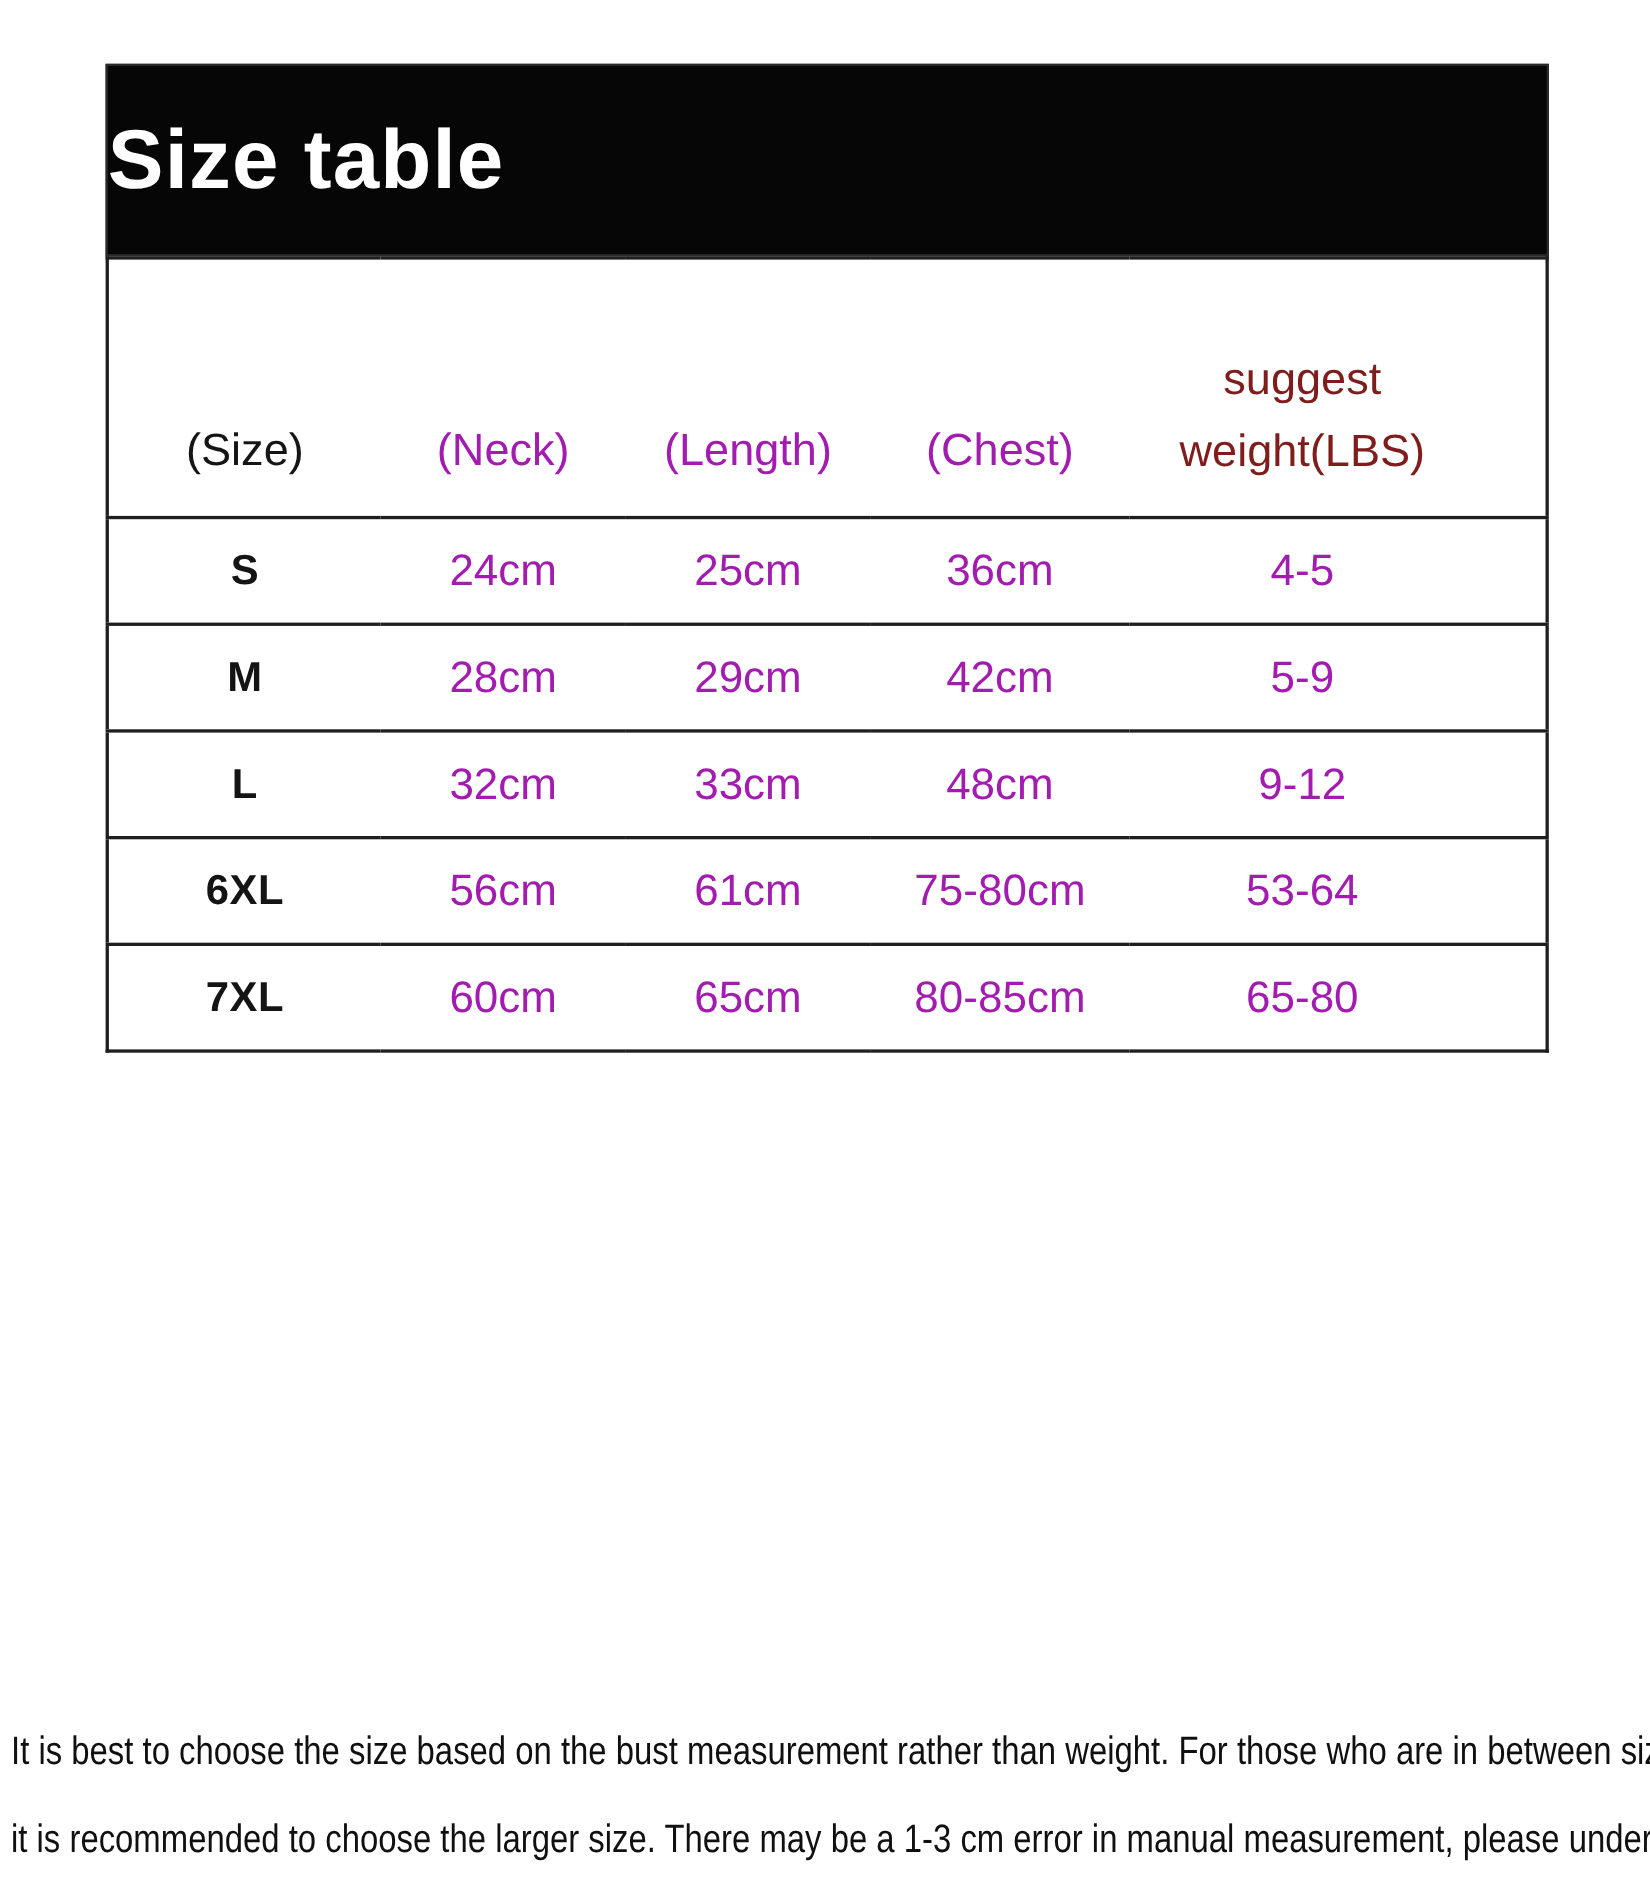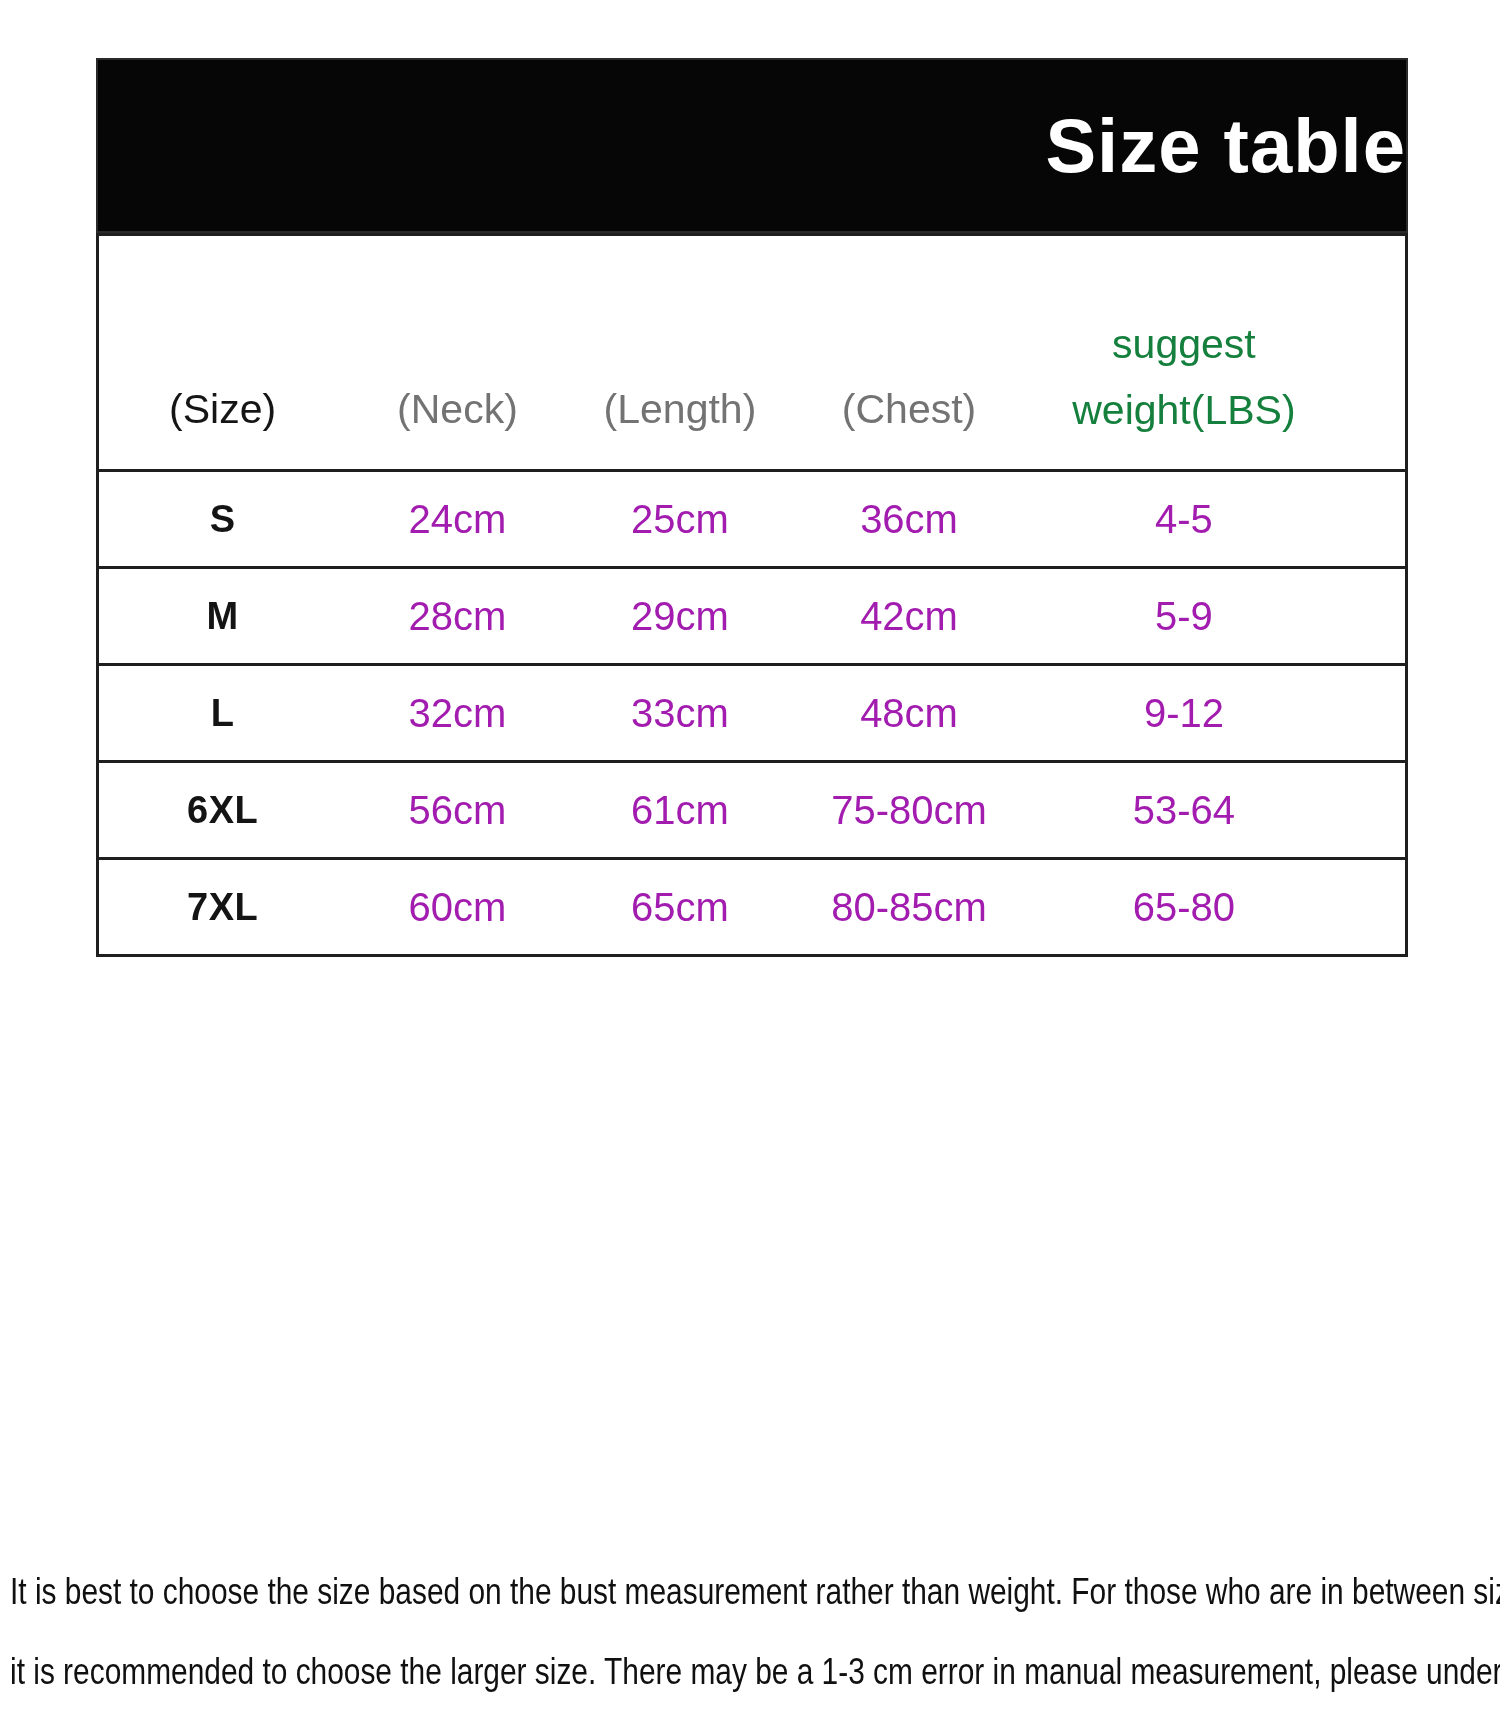--- a/index.html
+++ b/index.html
@@ -9,21 +9,21 @@
     font-family:"Liberation Sans", sans-serif;
     color:#1e1e1e;
     overflow:hidden;
   }
   .chart-wrap{
     position:absolute;left:96px;top:58px;width:1312px;
   }
   .title-bar{
     background:#060606;
     height:175px;
-    display:flex;align-items:center;justify-content:flex-end;
+    display:flex;align-items:center;justify-content:flex-start;
     border:2px solid #2a2a2a;
     box-sizing:border-box;
   }
   .title-bar span{
     color:#ffffff;font-size:76px;font-weight:bold;letter-spacing:1px;
   }
   table.size-table{
     width:100%;
     border-collapse:collapse;
     table-layout:fixed;
@@ -35,25 +35,25 @@
     vertical-align:middle;
     padding:0;
   }
   table.size-table thead th{
     border-top:none;
     height:197px;
     vertical-align:bottom;
     padding-bottom:36px;
     font-weight:normal;
     font-size:41px;
-    color:#737373;
+    color:#a21caf;
   }
   table.size-table thead th.col-size{font-weight:normal;color:#151515;}
   table.size-table thead th.col-weight{
-    color:#15803d;
+    color:#7f1d1d;
     line-height:66px;
     padding-bottom:26px;
   }
   table.size-table tbody td{height:94px;font-size:40px;color:#a21caf;}
   table.size-table tbody tr.last-row td{height:126px;}
   table.size-table tbody td.size-cell{
     font-weight:bold;font-size:38px;color:#141414;letter-spacing:0.5px;
   }
   table.size-table td.weight-cell, table.size-table th.col-weight{
     padding-right:64px;

